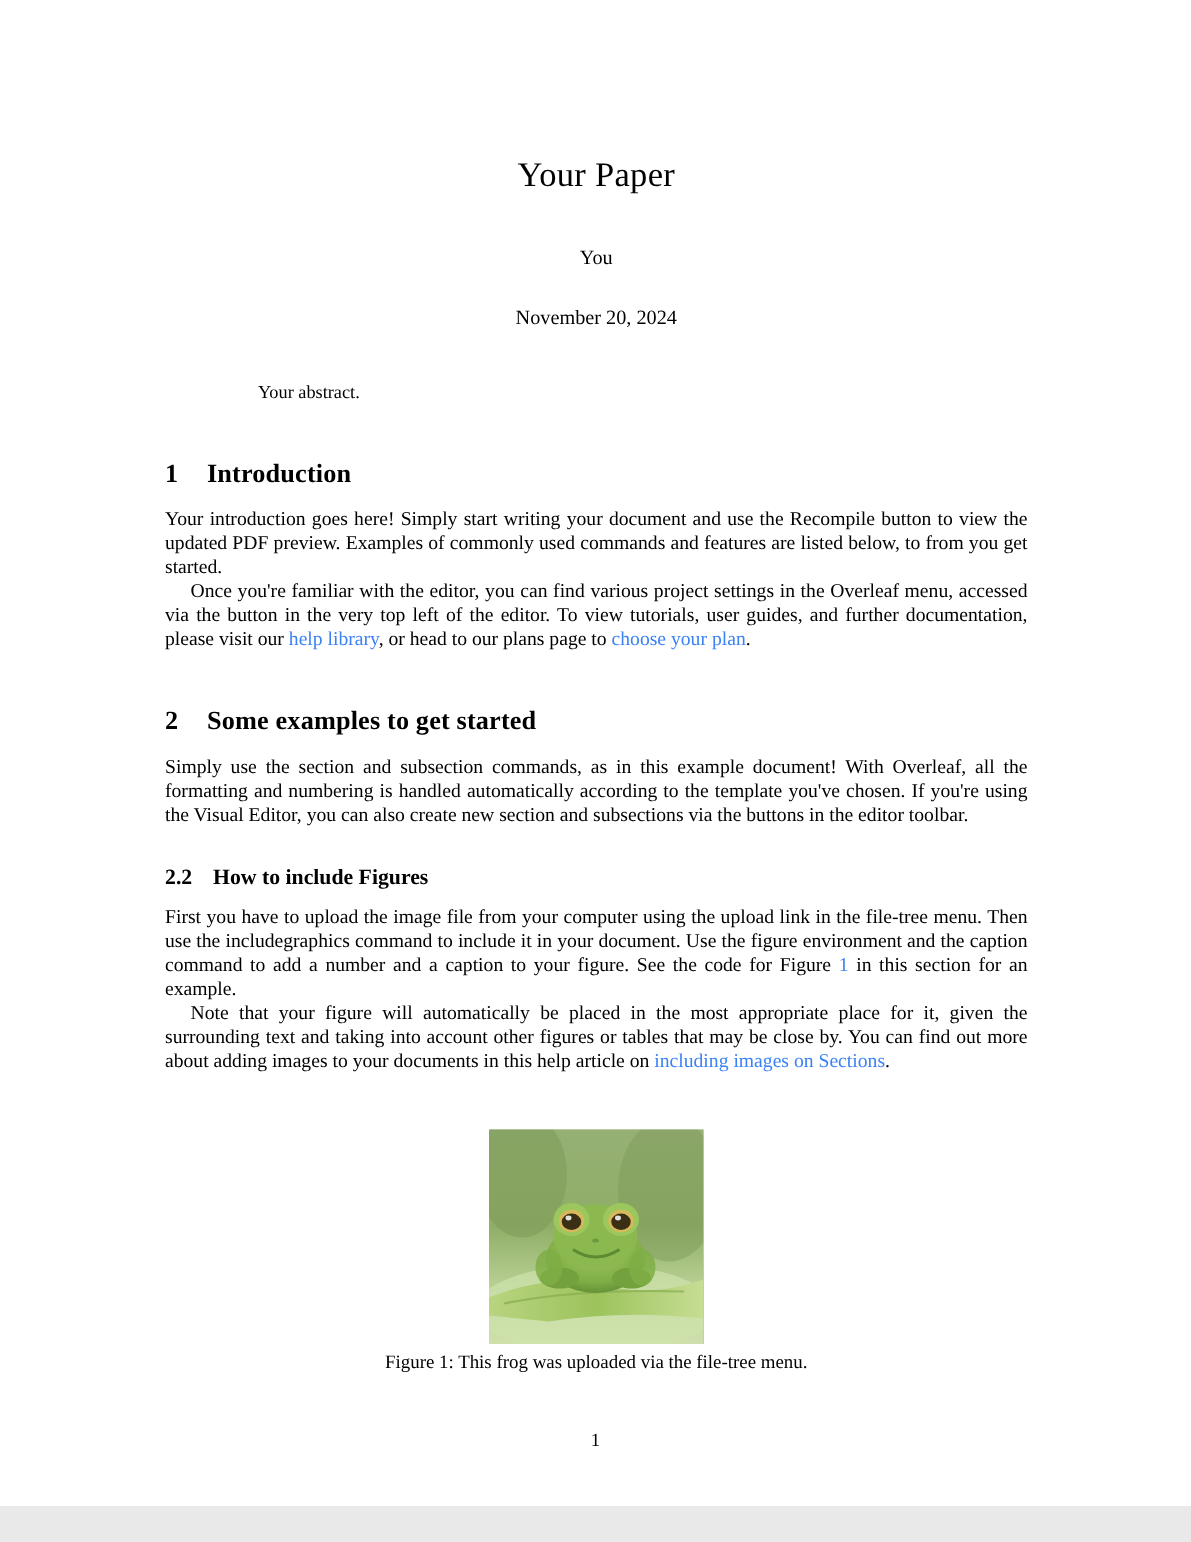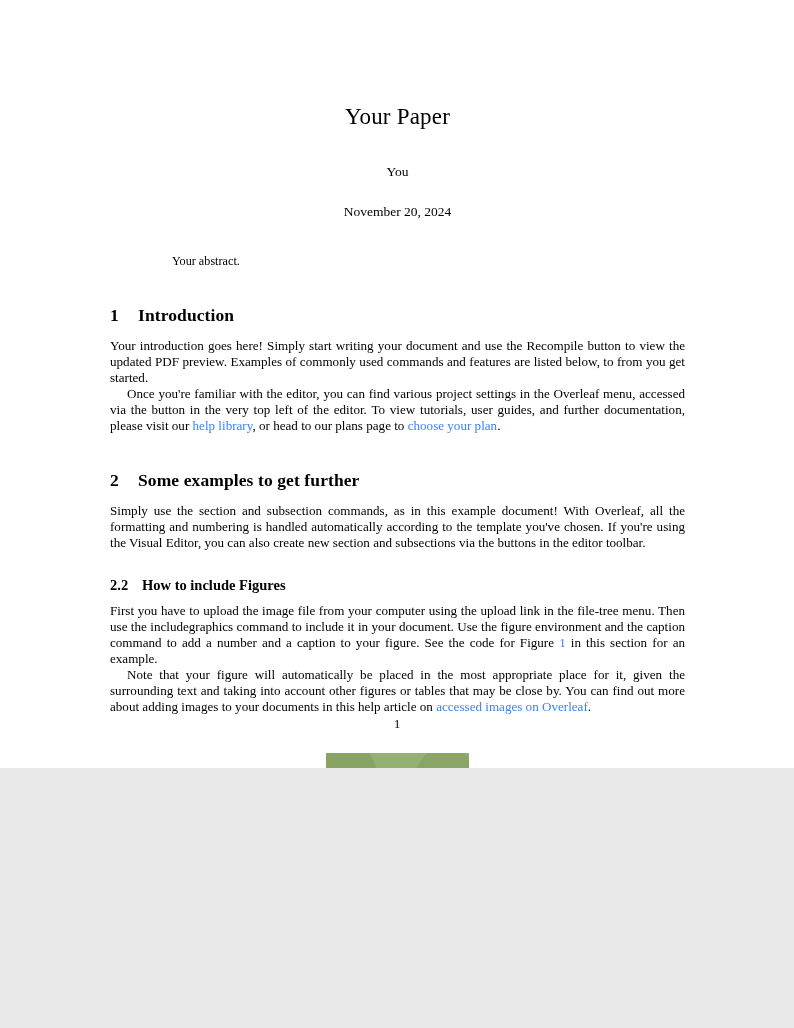--- a/index.html
+++ b/index.html
@@ -5,21 +5,21 @@
   html, body {
     margin: 0;
     padding: 0;
     background: #e9e9e9;
   }
   body {
     font-family: "Liberation Serif", serif;
   }
   .page {
     width: 794px;
-    height: 768px;
+    height: 1004px;
     background: #ffffff;
     margin: 0 auto;
     position: relative;
     box-sizing: border-box;
     overflow: hidden;
   }
   .content {
     position: absolute;
     left: 110px;
     top: 104px;
@@ -127,30 +127,30 @@
     <div class="abstract-body">Your abstract.</div>
 
     <h1 class="section">
       <span class="num">1</span><span>Introduction</span>
     </h1>
 
     <p class="para">Your introduction goes here! Simply start writing your document and use the Recompile button to view the updated PDF preview. Examples of commonly used commands and features are listed below, to from you get started.</p>
     <p class="para indent"><span>Once you're familiar with the editor, you can find various project settings in the Overleaf menu, accessed via the button in the very top left of the editor. To view tutorials, user guides, and further documentation, please visit our </span><a class="link" href="#">help library</a><span>, or head to our plans page to </span><a class="link" href="#">choose your plan</a><span>.</span></p>
 
     <h1 class="section">
-      <span class="num">2</span><span>Some examples to get further</span>
+      <span class="num">2</span><span>Some examples to get started</span>
     </h1>
 
     <p class="para">Simply use the section and subsection commands, as in this example document! With Overleaf, all the formatting and numbering is handled automatically according to the template you've chosen. If you're using the Visual Editor, you can also create new section and subsections via the buttons in the editor toolbar.</p>
 
     <h2 class="subsection">
       <span class="num">2.2</span><span>How to include Figures</span>
     </h2>
     <p class="para"><span>First you have to upload the image file from your computer using the upload link in the file-tree menu. Then use the includegraphics command to include it in your document. Use the figure environment and the caption command to add a number and a caption to your figure. See the code for Figure </span><a class="link" href="#">1</a><span> in this section for an example.</span></p>
-    <p class="para indent"><span>Note that your figure will automatically be placed in the most appropriate place for it, given the surrounding text and taking into account other figures or tables that may be close by. You can find out more about adding images to your documents in this help article on </span><a class="link" href="#">accessed images on Overleaf</a><span>.</span></p>
+    <p class="para indent"><span>Note that your figure will automatically be placed in the most appropriate place for it, given the surrounding text and taking into account other figures or tables that may be close by. You can find out more about adding images to your documents in this help article on </span><a class="link" href="#">including images on Sections</a><span>.</span></p>
 
     <div class="figure-block">
       <div class="figure-img">
         <svg class="frog-svg" viewBox="0 0 143 143" xmlns="http://www.w3.org/2000/svg" aria-hidden="true">
           <defs>
             <linearGradient id="bg" x1="0" y1="0" x2="0" y2="1">
               <stop offset="0%" stop-color="#96b075"></stop>
               <stop offset="45%" stop-color="#8fae66"></stop>
               <stop offset="72%" stop-color="#b7cf92"></stop>
               <stop offset="100%" stop-color="#cfe0ad"></stop>

